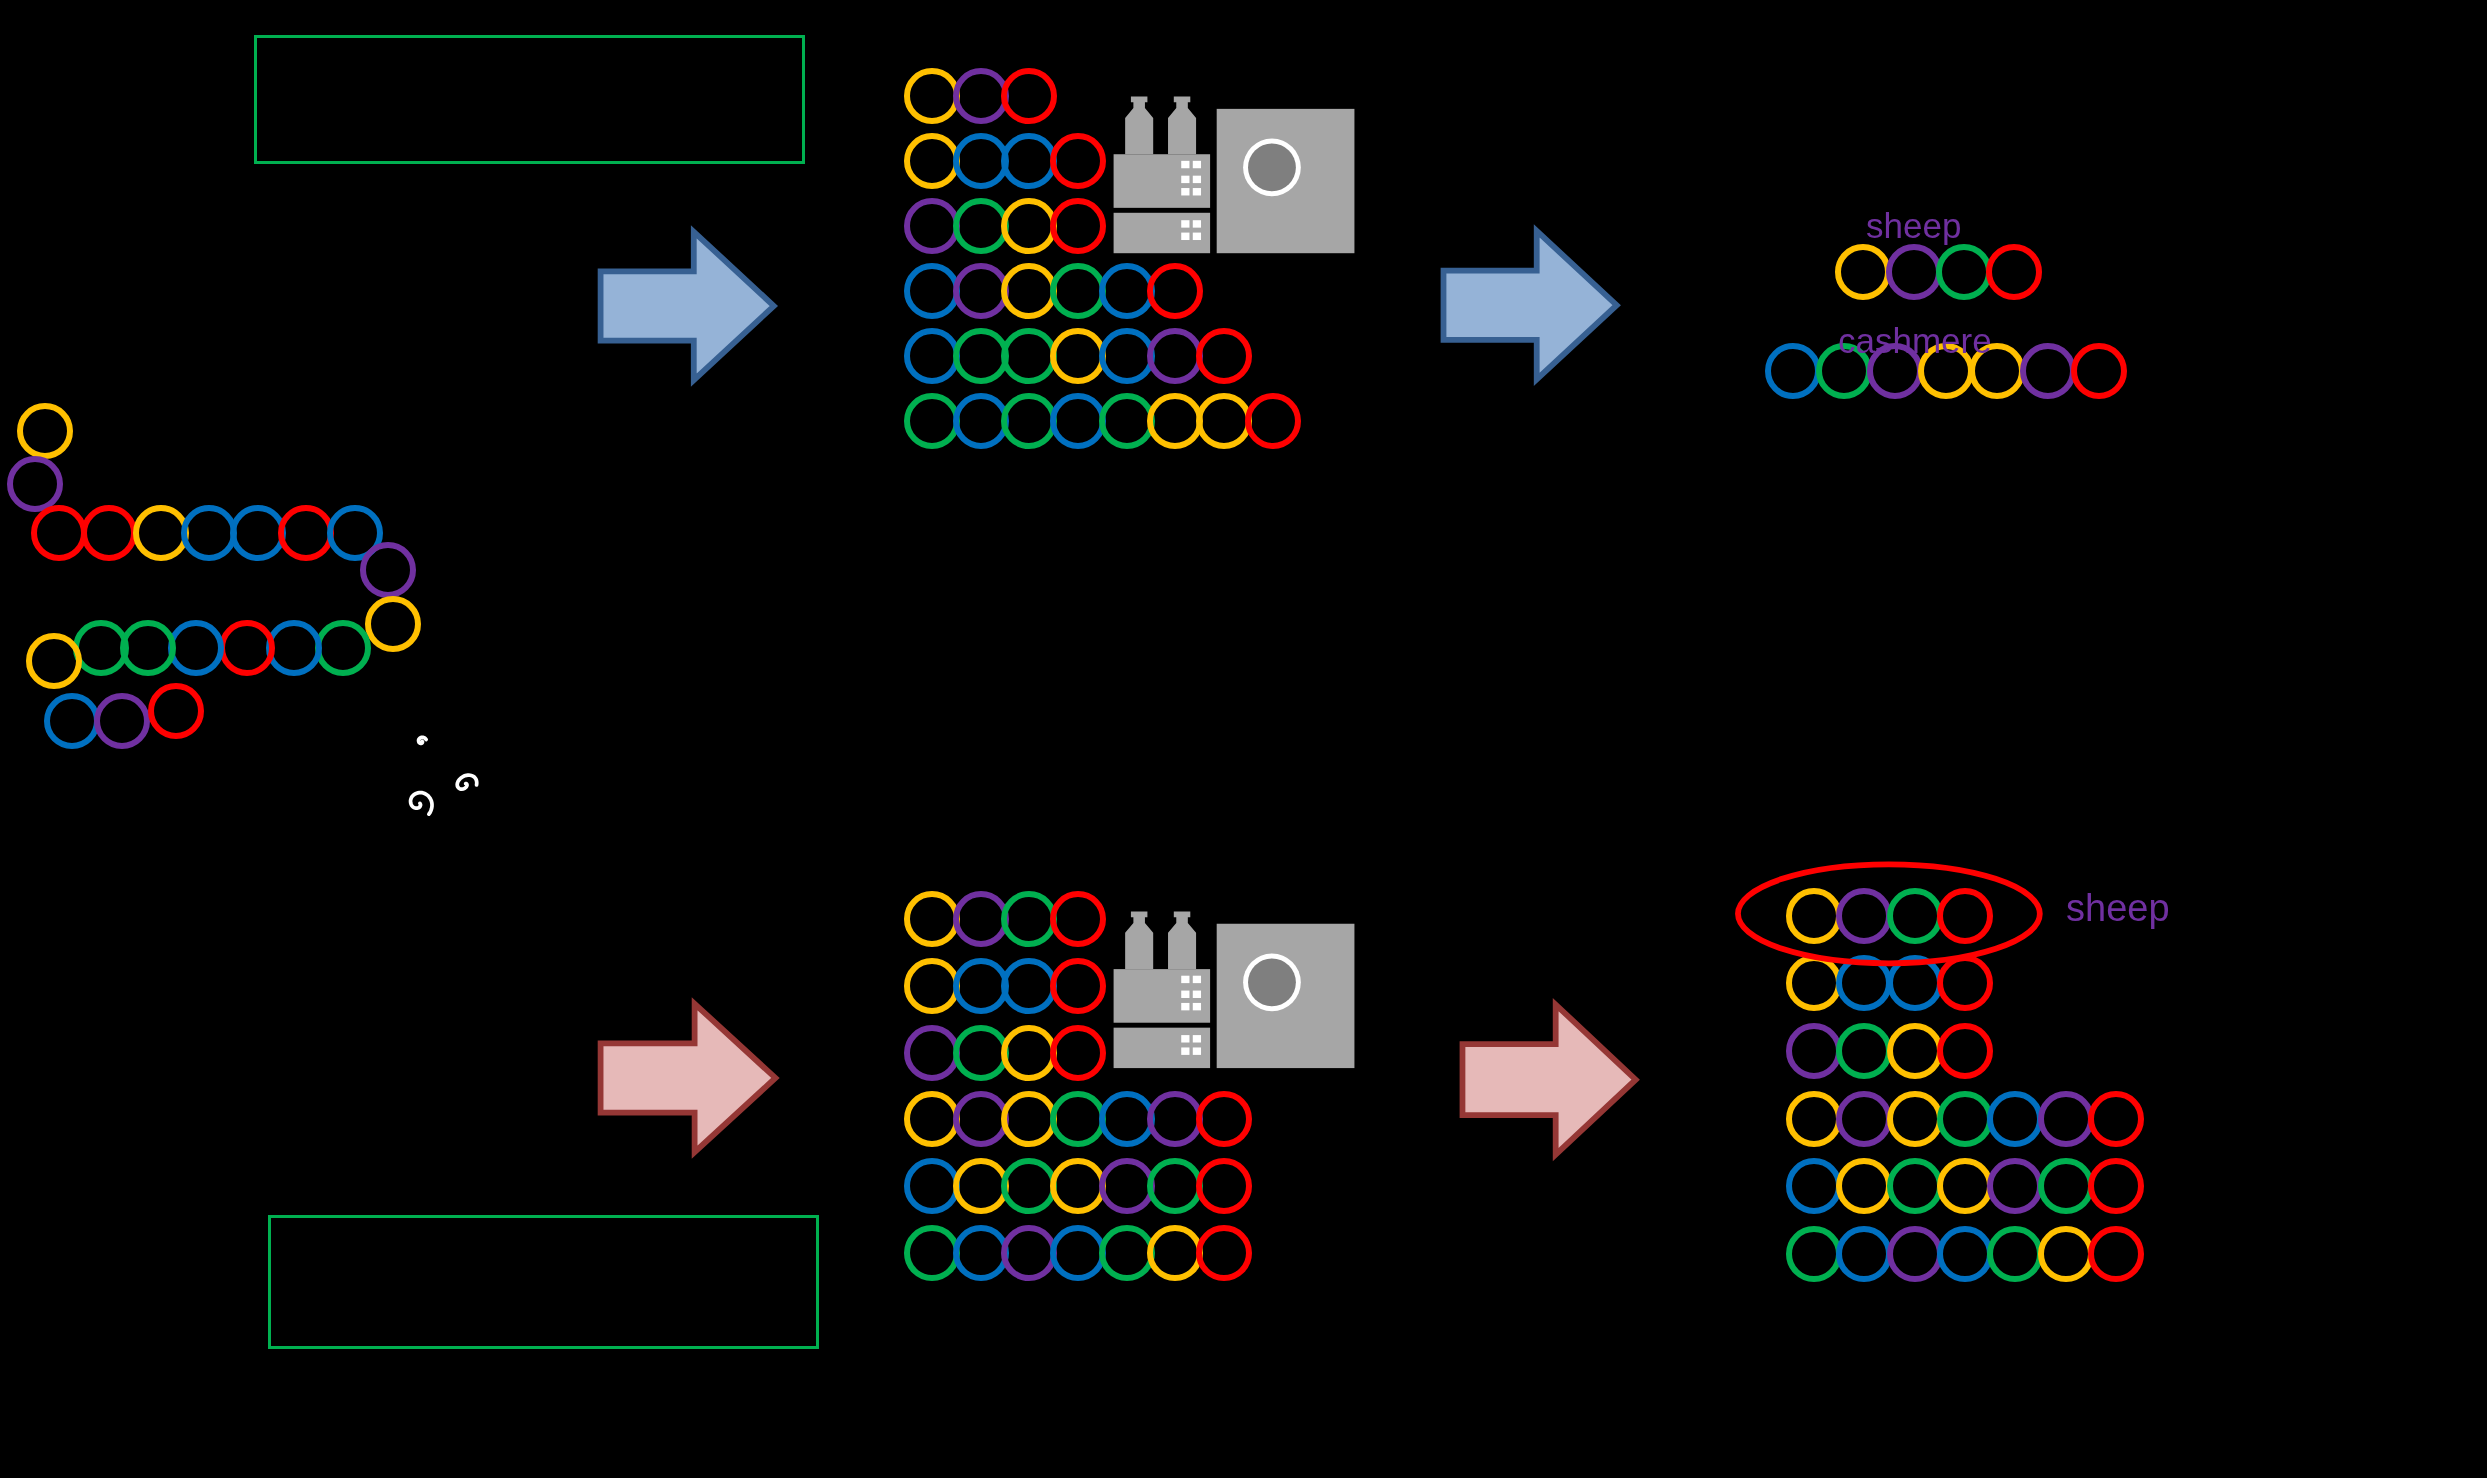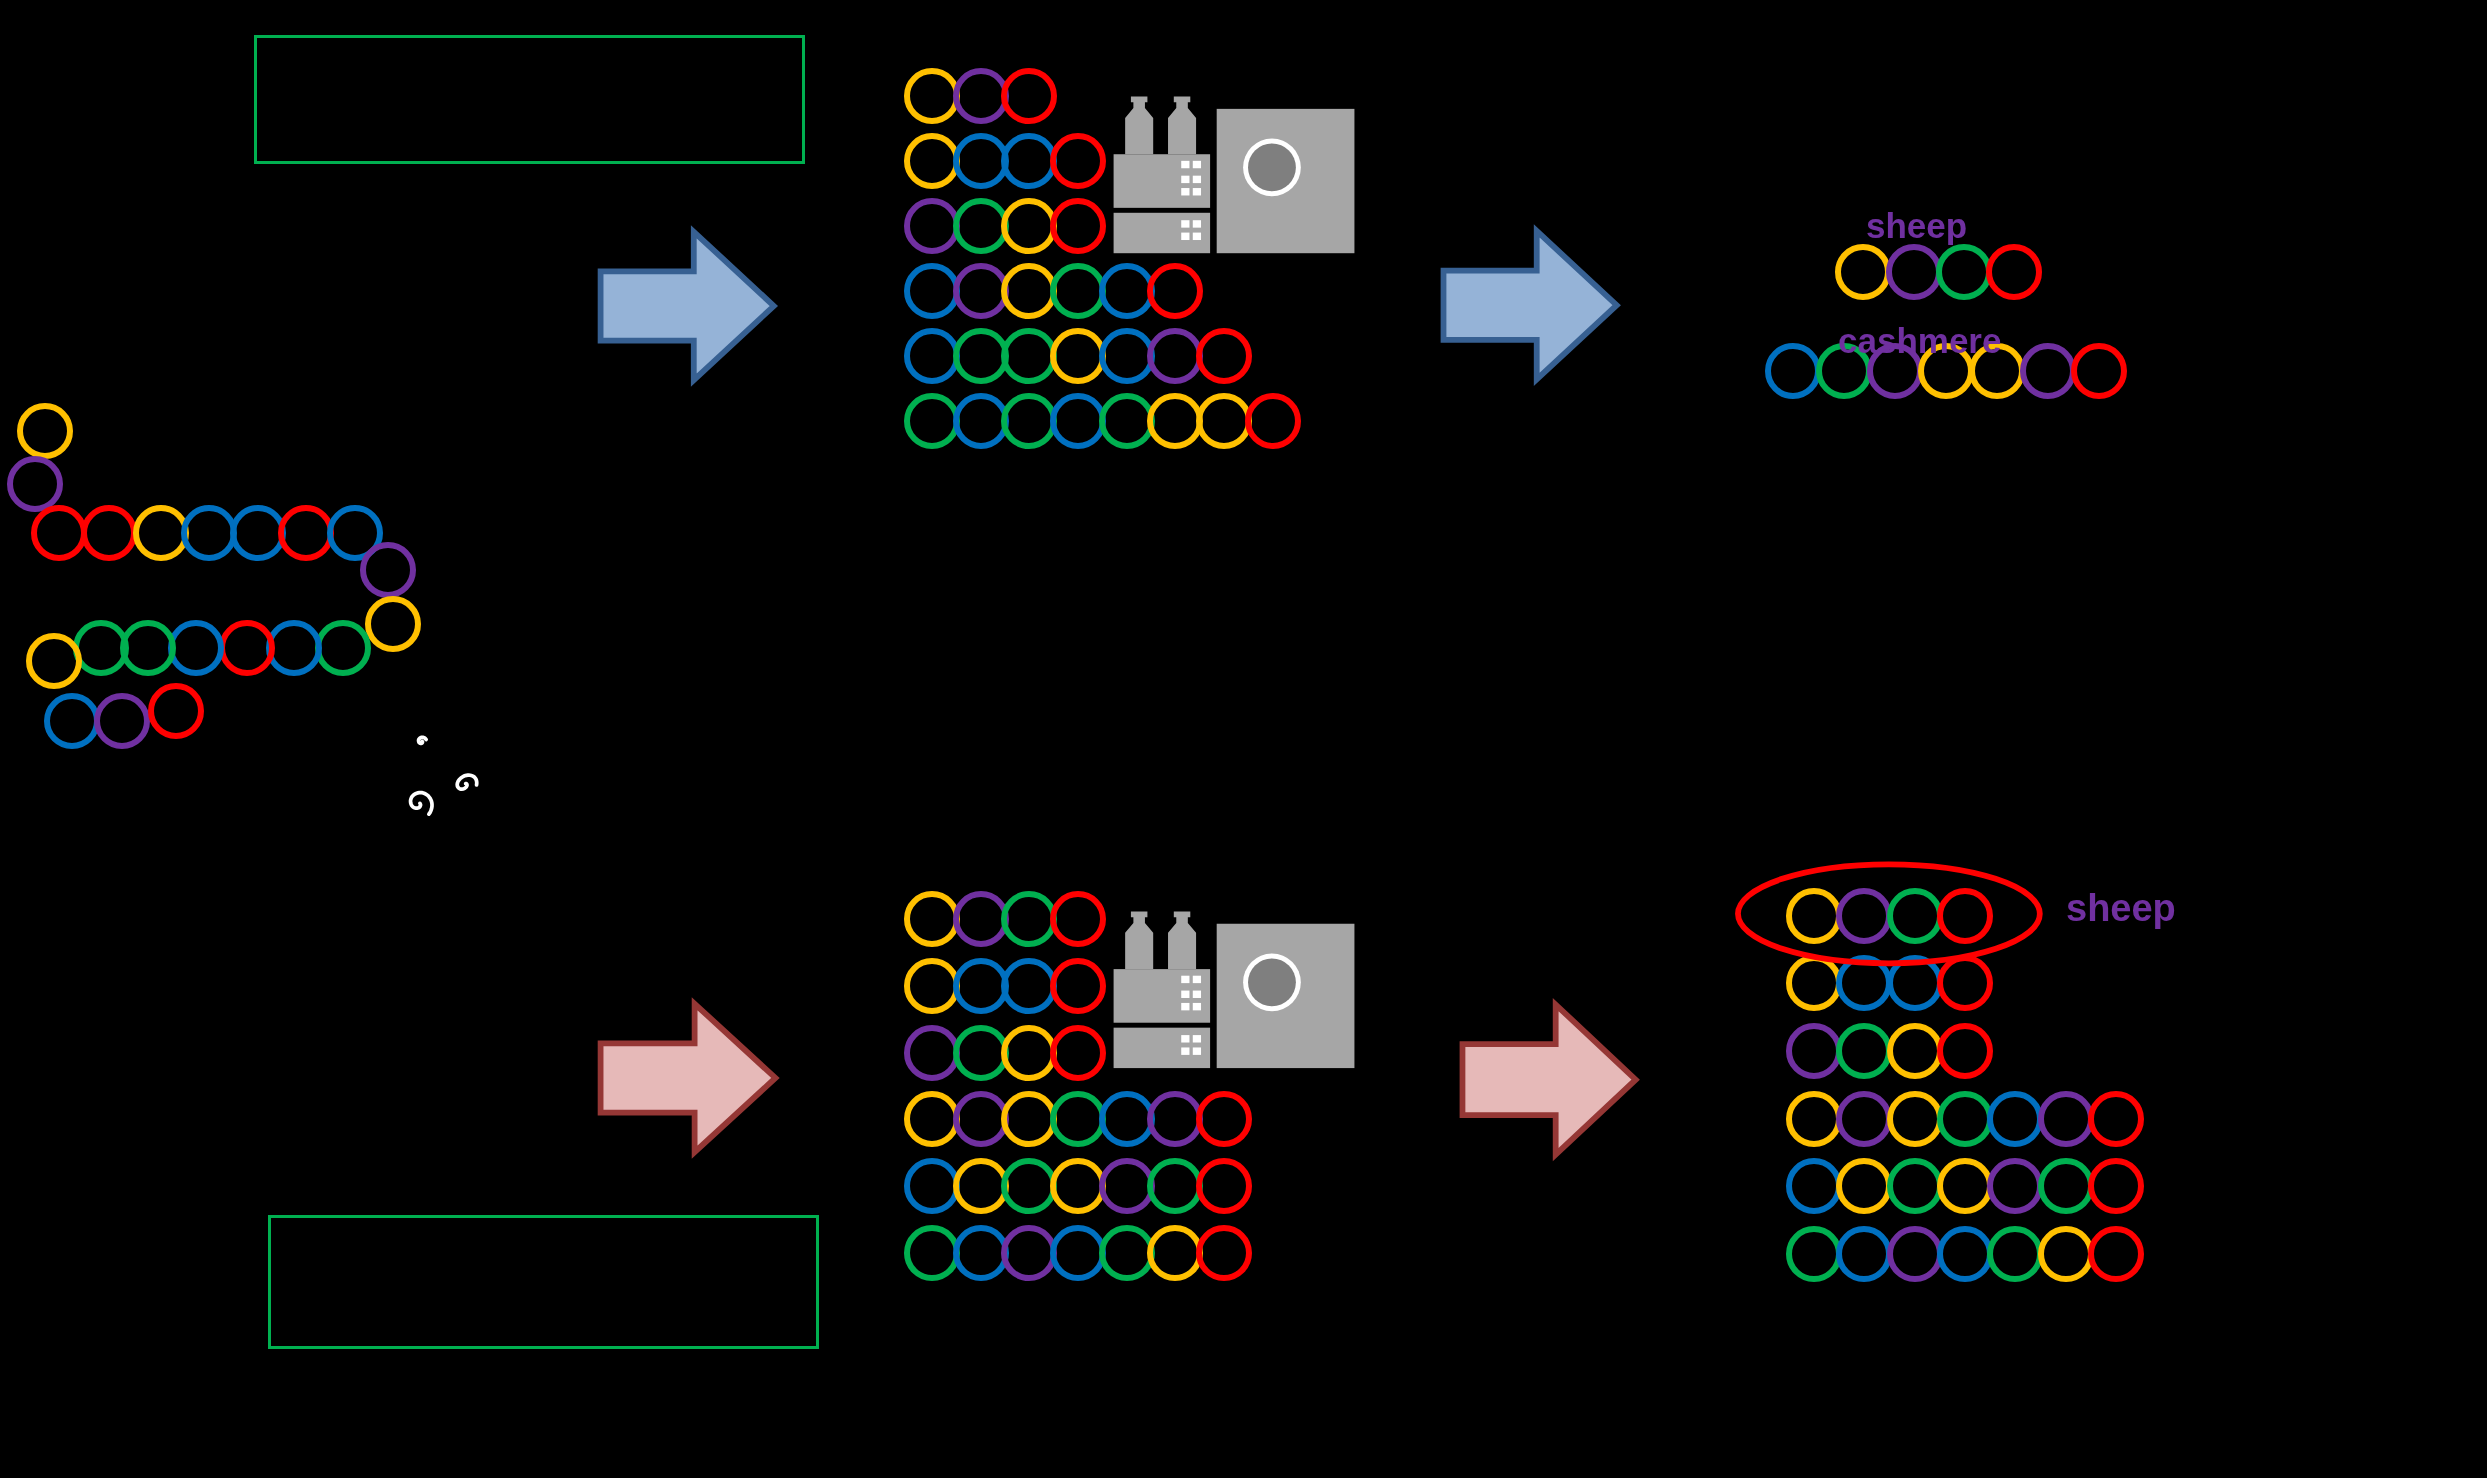--- a/index.html
+++ b/index.html
@@ -20,21 +20,21 @@
   }
   .green-box{
     position:absolute;
     box-sizing:border-box;
     border:3.3px solid #00B050;
     background:transparent;
   }
   .lbl{
     position:absolute;
     color:#7030A0;
-    font-weight:bold;
+    font-weight:normal;
     white-space:nowrap;
     line-height:1;
   }
   #lbl-sheep-top{left:1866px;top:208px;font-size:35px;}
   #lbl-cashmere{left:1838px;top:323px;font-size:35px;}
   #lbl-sheep-bottom{left:2066px;top:889px;font-size:38px;}
   #overlay{position:absolute;left:0;top:0;}
 </style>
 </head>
 <body>

